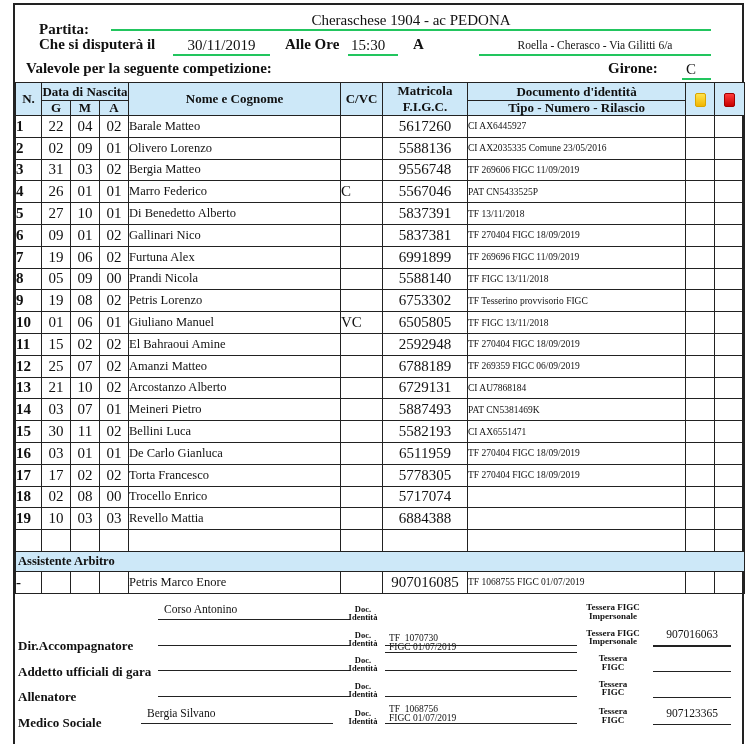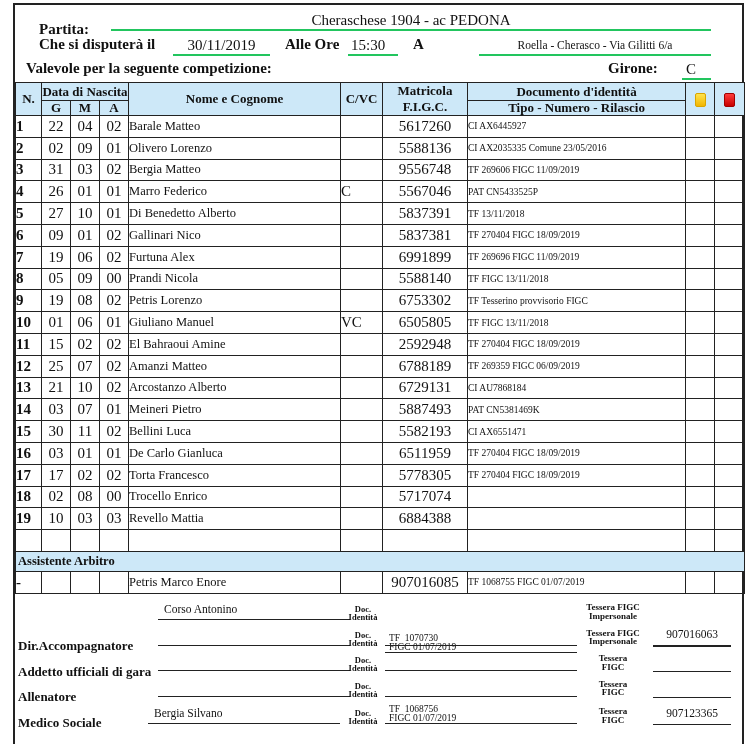--- a/index.html
+++ b/index.html
@@ -409,21 +409,21 @@
       <div>Identità</div>
     </div>
     <div class="doc-val" style="left:370px; top:672.5px; width:192px; height:19px;"></div>
     <div class="tess-lbl" style="left:566px; top:674.5px; width:64px;">
       <div>Tessera</div>
       <div>FIGC</div>
     </div>
     <div class="tess-val" style="left:638px; top:674.5px; width:78px; height:18px;"></div>
 
     <div class="staff-label" style="top:705px">Massaggiatore</div>
-    <div class="staff-line" style="left:133px; top:702px; width:192px; height:17px;">Bergia Silvano</div>
+    <div class="staff-line" style="left:126px; top:702px; width:192px; height:17px;">Bergia Silvano</div>
     <div class="doc-lbl" style="left:328px; top:704px;">
       <div>Doc.</div>
       <div>Identità</div>
     </div>
     <div class="doc-val" style="left:370px; top:700px; width:192px; height:19px;">TF  1068756
 FIGC 01/07/2019</div>
     <div class="tess-lbl" style="left:566px; top:702px; width:64px;">
       <div>Tessera</div>
       <div>FIGC</div>
     </div>

